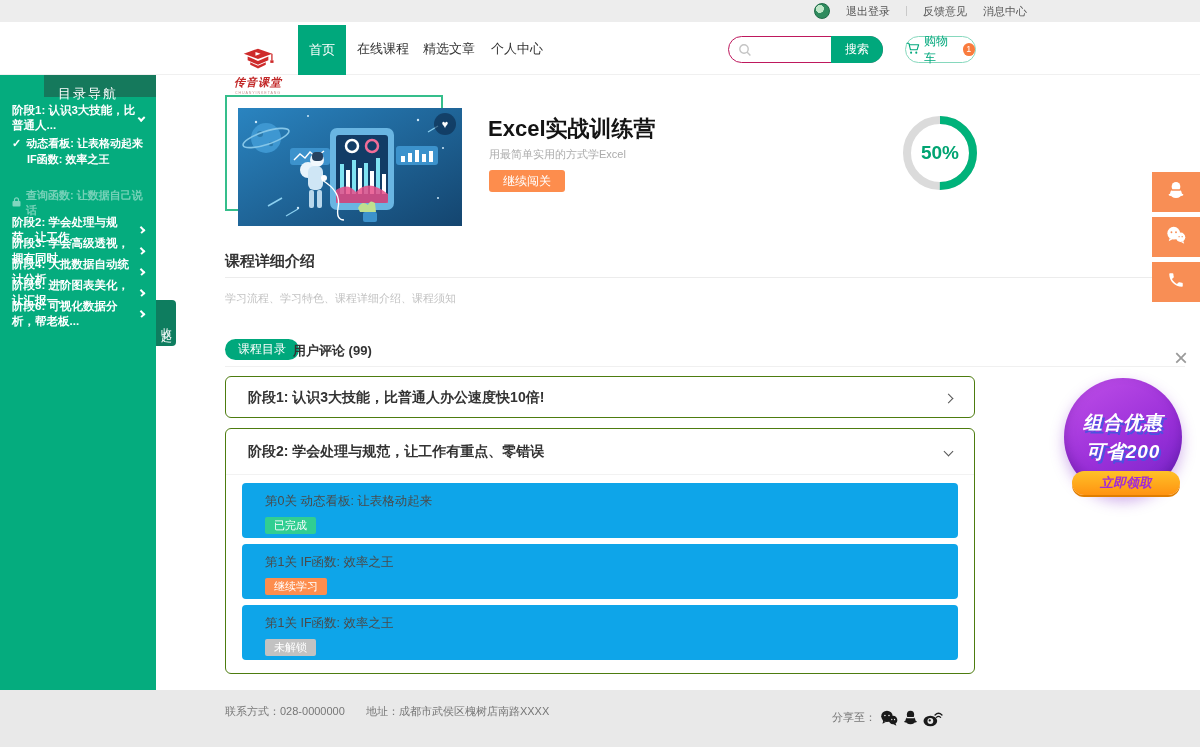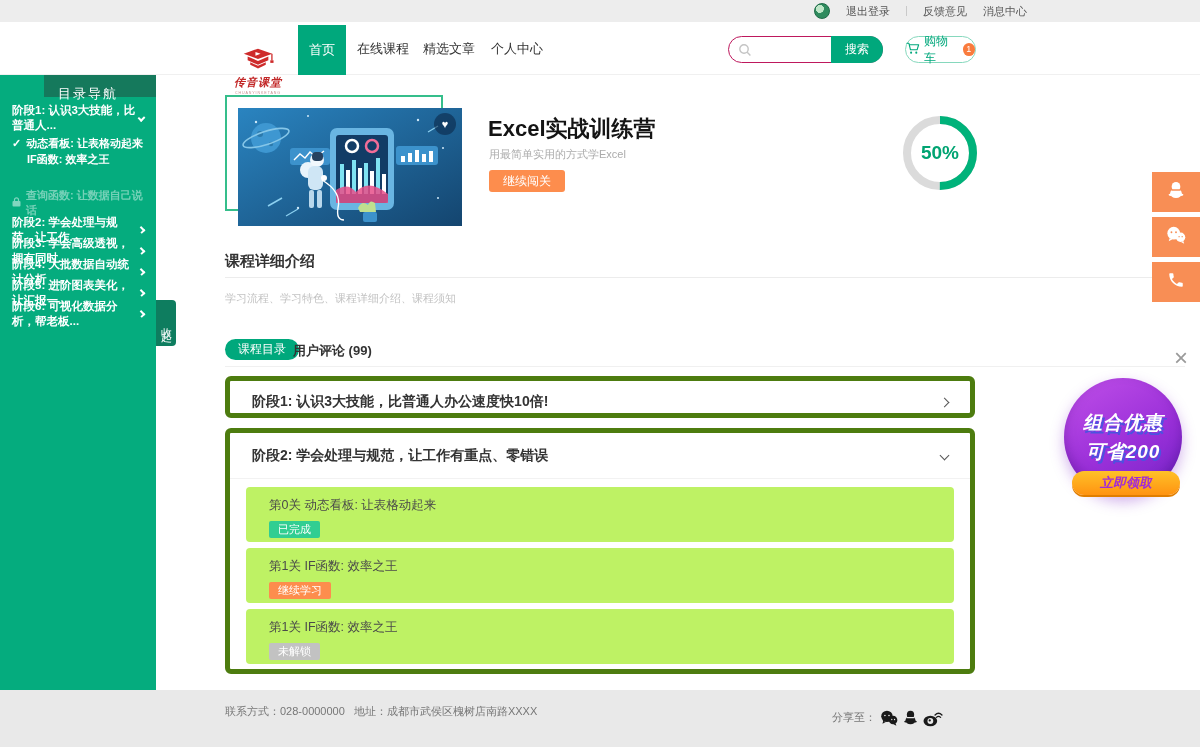--- a/index.html
+++ b/index.html
@@ -55,45 +55,45 @@
 
   
   .sec-heading { position:absolute; left:225px; top:252px; font-size:15px; font-weight:bold; color:#333; }
   .divider1 { position:absolute; left:225px; top:277px; width:960px; height:1px; background:#ececec; }
   .sec-hint { position:absolute; left:225px; top:291px; font-size:11px; color:#c3c3c3; }
   .tab-pill { position:absolute; left:225px; top:339px; height:21px; padding:0 13px; border:none; border-radius:11px; background:#00a87c; color:#fff; font-size:12px; cursor:pointer; }
   .tab-plain { position:absolute; left:293px; top:342px; font-size:13px; font-weight:bold; color:#333; cursor:pointer; }
   .divider2 { position:absolute; left:225px; top:366px; width:960px; height:1px; background:#f0f0f0; }
 
   
-  .card { position:absolute; left:225px; width:750px; background:#fff; border:5px solid #4d7c0f; border-radius:6px; }
+  .card { position:absolute; left:225px; width:750px; background:#fff; border:1px solid #4d7c0f; border-radius:6px; }
   .card1 { top:376px; height:42px; }
   .card2 { top:428px; height:246px; }
   .card-head { height:42px; display:flex; align-items:center; justify-content:space-between; padding:0 22px; font-size:14px; color:#333; font-weight:600; cursor:pointer; }
   .card2 .card-head { height:46px; border-bottom:1px solid #f2f2f2; }
   .card-chev { color:#555; width:7px; height:7px; border-width:1.5px; }
   .lessons { padding:8px 16px 0 16px; }
-  .lesson { height:55px; background:#bef264; border-radius:4px; margin-bottom:6px; padding:10px 0 0 23px; cursor:pointer; }
+  .lesson { height:55px; background:#0ea5e9; border-radius:4px; margin-bottom:6px; padding:10px 0 0 23px; cursor:pointer; }
   .lesson-title { font-size:12.5px; color:#4a4a4a; }
   .badge { display:inline-block; margin-top:7px; height:17px; line-height:17px; padding:0 9px; border-radius:2px; font-size:11px; color:#fff; cursor:pointer; }
   .badge-done { background:#31ce92; }
   .badge-continue { background:#fd8d4d; }
   .badge-locked { background:#c2c2c2; }
 
   
   .float-btn { position:absolute; left:1152px; width:48px; height:40px; background:#f88e55; display:flex; align-items:center; justify-content:center; cursor:pointer; }
   .promo-close { position:absolute; left:1174px; top:346px; font-size:24px; color:#9a9a9a; cursor:pointer; line-height:1; }
   .promo-circle { position:absolute; left:1064px; top:378px; width:118px; height:118px; border-radius:50%; background:linear-gradient(150deg,#c050e8 0%, #9b30d9 55%, #7224c8 100%); box-shadow:0 6px 14px rgba(130,40,200,.35), inset 0 -6px 12px rgba(60,10,120,.35); display:flex; flex-direction:column; align-items:center; justify-content:center; cursor:pointer; }
   .promo-line { color:#fff; font-size:19px; font-weight:bold; font-style:italic; letter-spacing:1px; text-shadow:2px 3px 0 #4c52e0; line-height:1.55; white-space:nowrap; }
   .promo-btn { position:absolute; left:1072px; top:471px; width:108px; height:24px; border:none; border-radius:13px; background:linear-gradient(#ffc128,#ff9311); box-shadow:0 2px 0 #e07e00; color:#a22bd6; font-size:13px; font-weight:bold; font-style:italic; cursor:pointer; }
 
   
   .footer { position:absolute; left:0; top:690px; width:1200px; height:57px; background:#e9e9e9; }
   .ft-line1 { position:absolute; left:225px; top:14px; font-size:11px; color:#777; }
-  .ft-line1 span + span { margin-left:6px;text-align:center; }
+  .ft-line1 span + span { margin-left:18px;text-align:center; }
   .ft-line2 { position:absolute; left:225px; top:32px; font-size:11px; color:#777; }
   .share { position:absolute; left:832px; top:18px; display:flex; align-items:center; gap:3px; }
   .share-label { font-size:11px; color:#777; }
   .share-icon { cursor:pointer; display:flex; }
 </style>
 </head>
 <body>
 
 <div class="topbar">
   <div class="topbar-inner">

